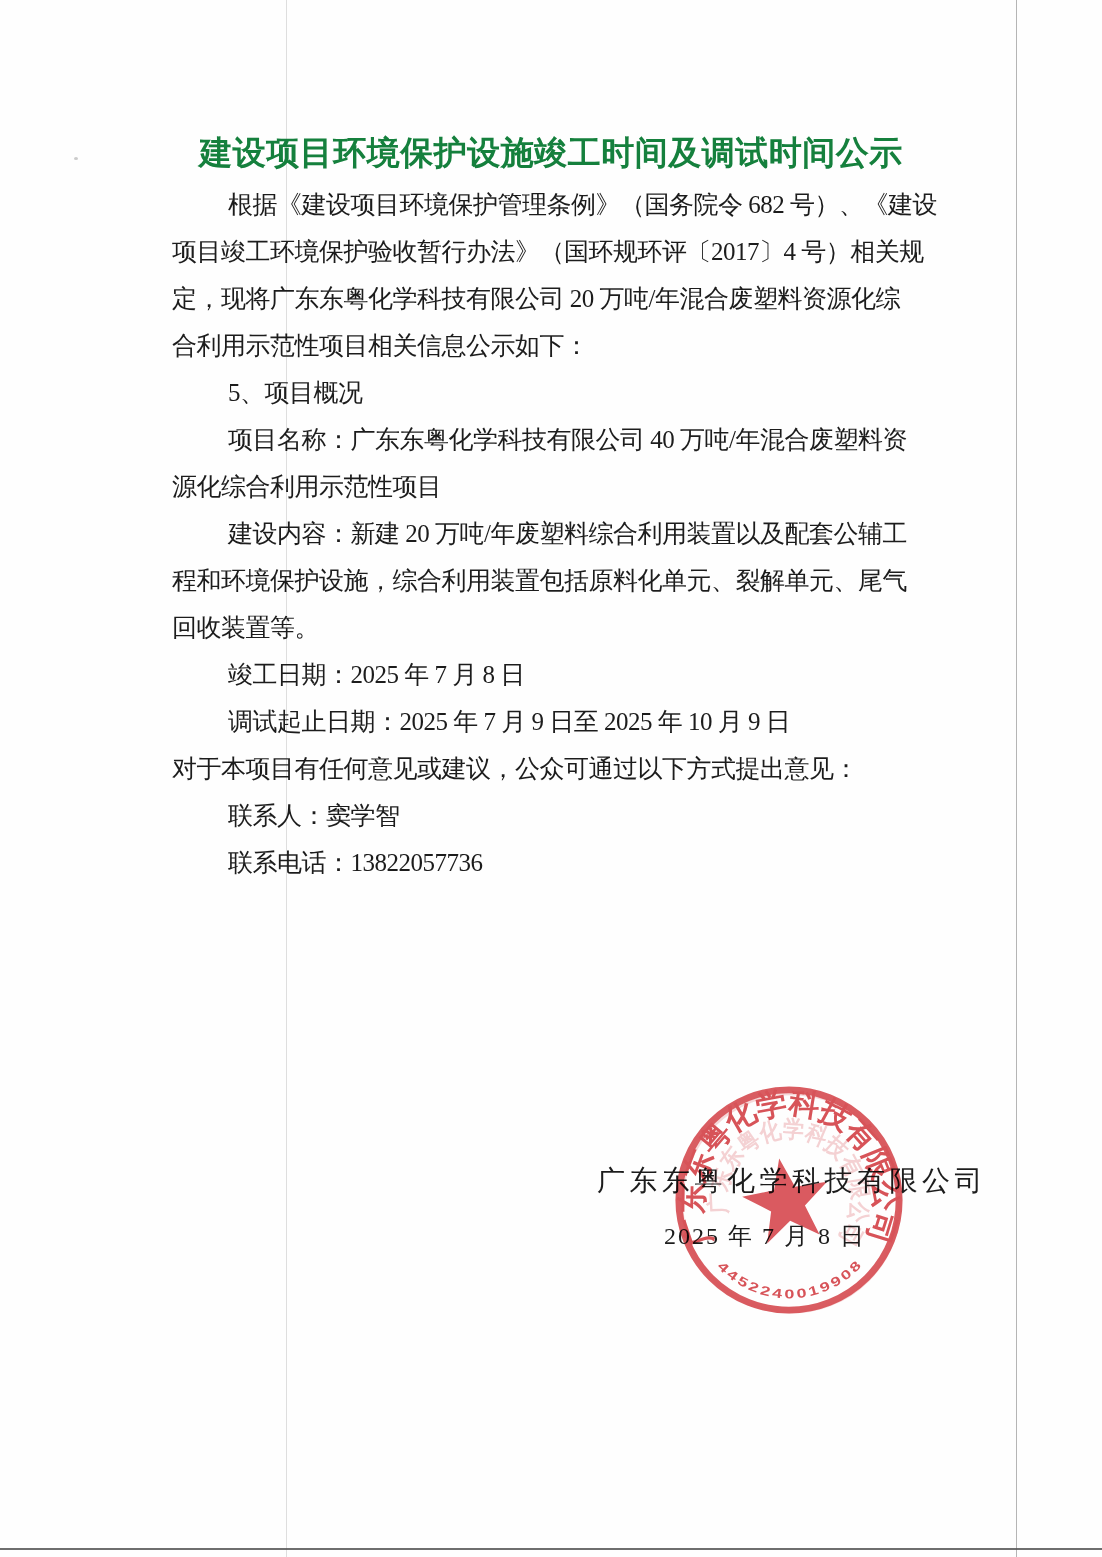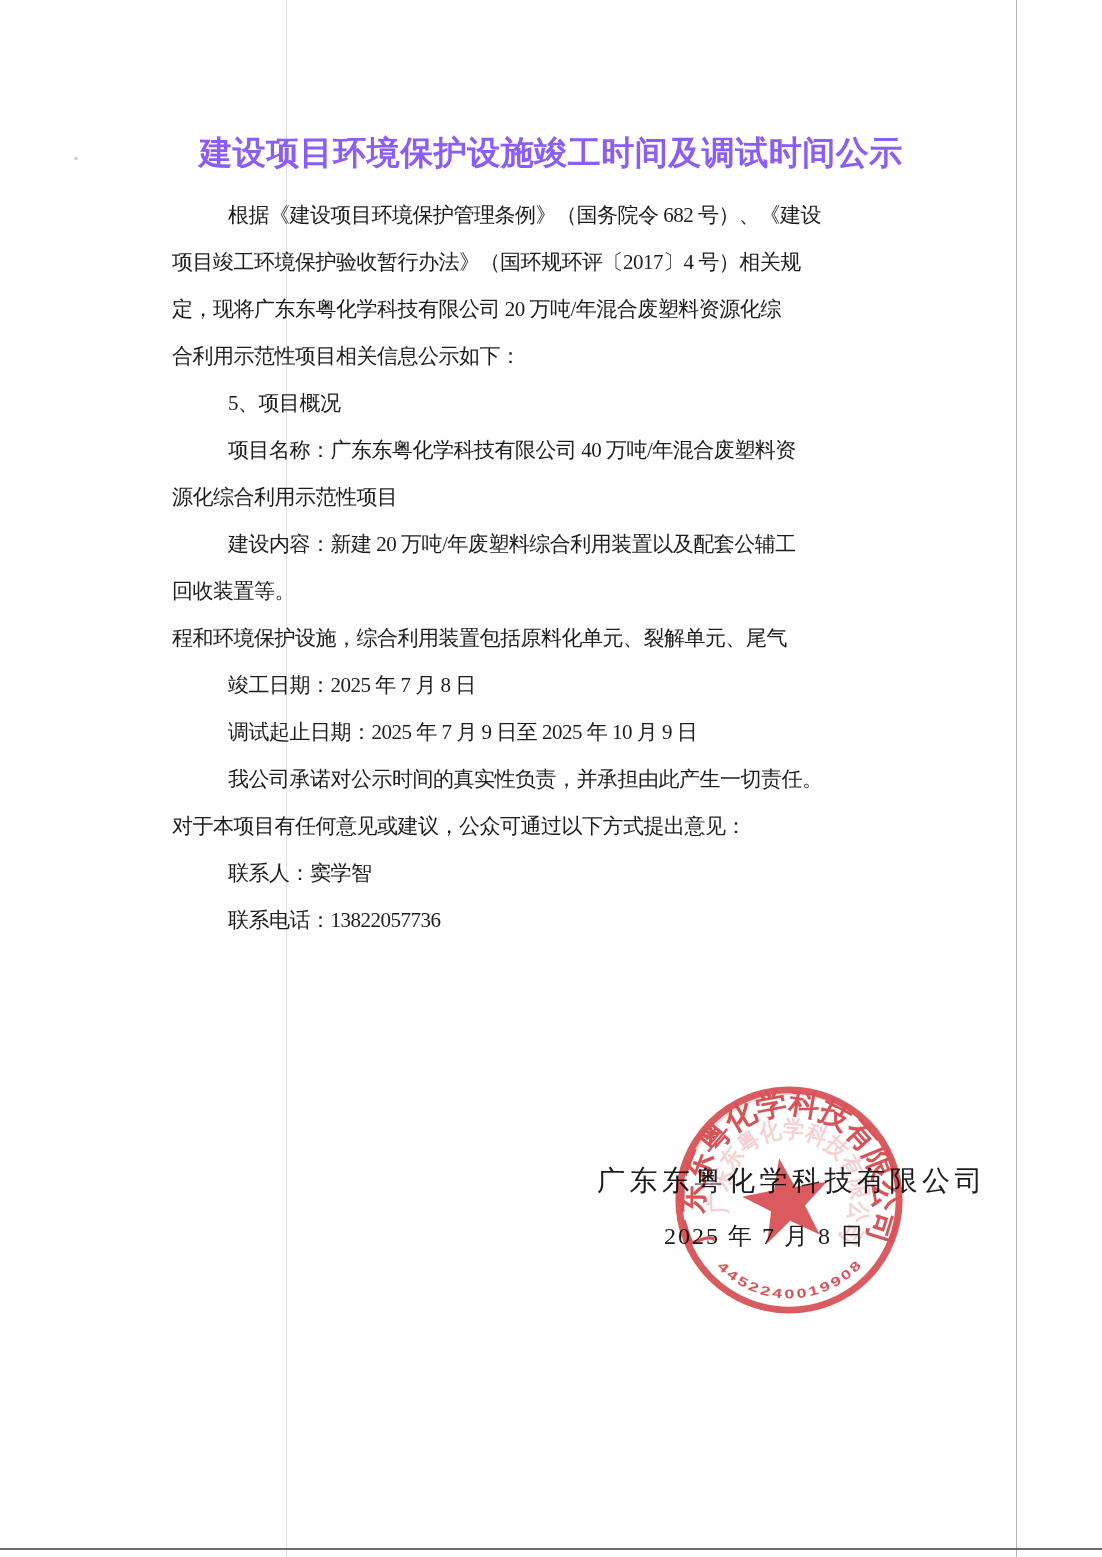--- a/index.html
+++ b/index.html
@@ -17,25 +17,25 @@
   .vline.left{left:286px;background:rgba(150,150,150,.30);}
   .vline.right{left:1016px;background:rgba(120,120,120,.55);}
   .hline-bottom{position:absolute;left:0;right:0;top:1548px;height:2px;background:#555;opacity:.85;pointer-events:none;}
   .speck{position:absolute;left:74px;top:157px;width:4px;height:3px;background:#b5b5b5;border-radius:50%;opacity:.7;}
 
   .doc-title{
     position:absolute;left:0;top:131px;width:1102px;
     text-align:center;
     font-size:33px;font-weight:700;
     letter-spacing:0.5px;
-    color:#8b5cf6;
+    color:#15803d;
   }
   .content{
-    position:absolute;left:172px;top:192px;width:790px;
-    font-size:21px;line-height:47px;
+    position:absolute;left:172px;top:181px;width:790px;
+    font-size:25px;line-height:47px;
     letter-spacing:-0.5px;
   }
   .line{white-space:nowrap;}
   .line.indent{text-indent:56px;}
 
   .sig-company{
     position:absolute;top:1162px;right:115px;
     font-size:28px;letter-spacing:4.5px;color:#1c1c1c;
     white-space:nowrap;
   }
@@ -68,25 +68,24 @@
 
   <div class="content">
     <div class="line indent">根据《建设项目环境保护管理条例》（国务院令 682 号）、《建设</div>
     <div class="line">项目竣工环境保护验收暂行办法》（国环规环评〔2017〕4 号）相关规</div>
     <div class="line">定，现将广东东粤化学科技有限公司 20 万吨/年混合废塑料资源化综</div>
     <div class="line">合利用示范性项目相关信息公示如下：</div>
     <div class="line indent">5、项目概况</div>
     <div class="line indent">项目名称：广东东粤化学科技有限公司 40 万吨/年混合废塑料资</div>
     <div class="line">源化综合利用示范性项目</div>
     <div class="line indent">建设内容：新建 20 万吨/年废塑料综合利用装置以及配套公辅工</div>
+    <div class="line">程和环境保护设施，综合利用装置包括原料化单元、裂解单元、尾气</div>
     <div class="line">回收装置等。</div>
-    <div class="line">程和环境保护设施，综合利用装置包括原料化单元、裂解单元、尾气</div>
     <div class="line indent">竣工日期：2025 年 7 月 8 日</div>
     <div class="line indent">调试起止日期：2025 年 7 月 9 日至 2025 年 10 月 9 日</div>
-    <div class="line indent">我公司承诺对公示时间的真实性负责，并承担由此产生一切责任。</div>
     <div class="line">对于本项目有任何意见或建议，公众可通过以下方式提出意见：</div>
     <div class="line indent">联系人：窦学智</div>
     <div class="line indent">联系电话：13822057736</div>
   </div>
 
   <div class="sig-company">广东东粤化学科技有限公司</div>
   <div class="sig-date">2025 年 7 月 8 日</div>
 
   <svg class="seal" viewBox="0 0 240 240">
     <defs>

